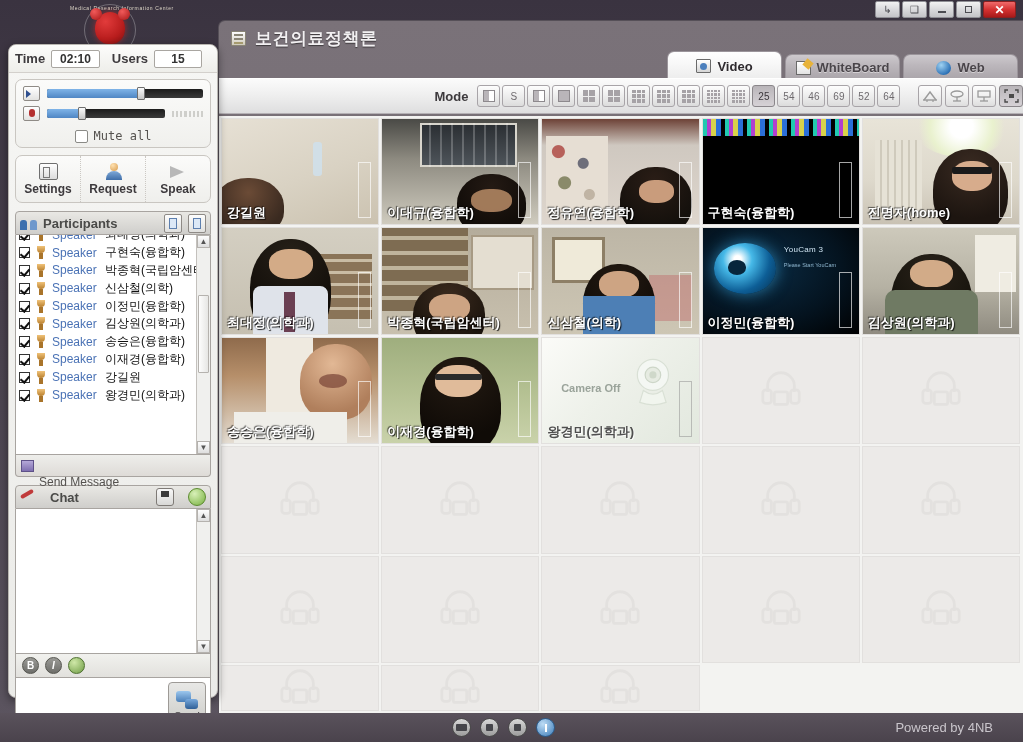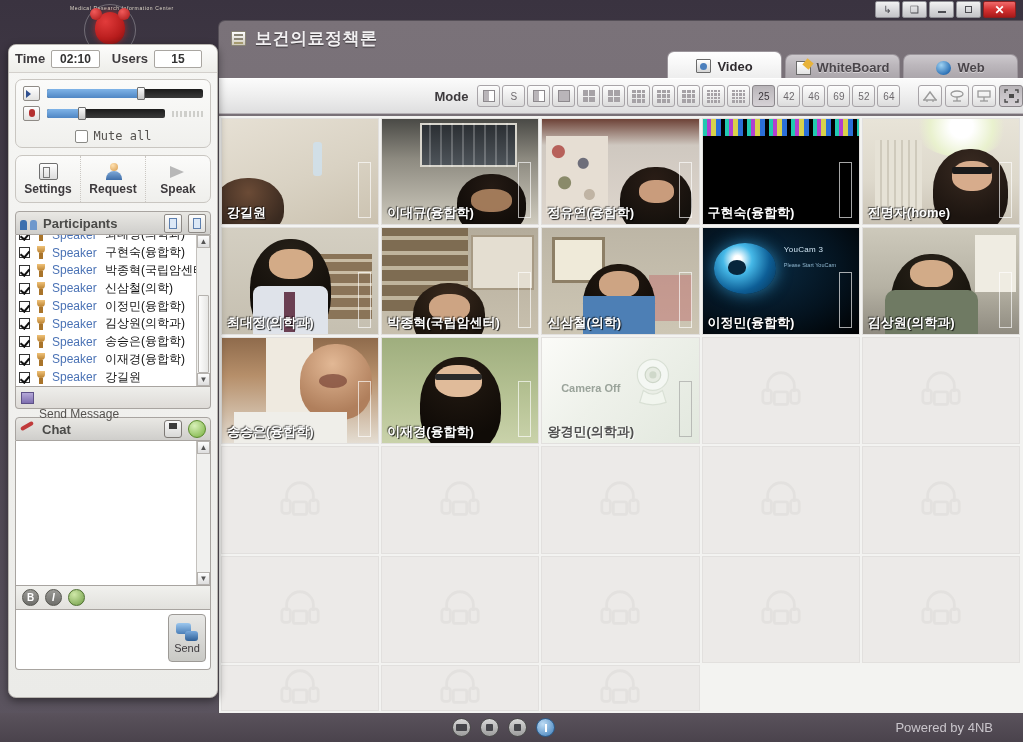--- a/index.html
+++ b/index.html
@@ -236,21 +236,21 @@
   .ppl-ic { width:17px;height:14px; position:relative; }
   .ppl-ic:before,.ppl-ic:after{content:"";position:absolute;bottom:0;width:7px;height:10px;border-radius:3px 3px 0 0;background:#3c6fae;}
   .ppl-ic:before{left:0;} .ppl-ic:after{right:0;background:#6f98cc;}
   .hdr-btn {
     width:18px;height:19px;border:1px solid #8e8a86;border-radius:2px;
     background:linear-gradient(180deg,#fdfdfd,#e0e0de); position:relative;
   }
   .hdr-btn:after{content:"";position:absolute;left:4px;top:3px;right:4px;bottom:3px;border:1px solid #5d7fae;background:#dce8f6;}
 
   #participants-list {
-    height:152px; border:1px solid #a8a4a0; border-top:none; background:#fff;
+    height:220px; border:1px solid #a8a4a0; border-top:none; background:#fff;
     overflow:hidden; position:relative;
   }
   .prow { display:flex; align-items:center; gap:5px; height:17.8px; padding-left:3px; font-size:12px; }
   .prow .pcb { width:11px;height:11px;border:1px solid #333;background:#fff;position:relative;flex:0 0 auto;}
   .prow .pcb:after{content:"";position:absolute;left:2px;top:1px;width:4px;height:7px;border:solid #111;border-width:0 2px 2px 0;transform:rotate(40deg);}
   .prow .trophy{width:12px;height:13px;position:relative;flex:0 0 auto;}
   .prow .trophy:before{content:"";position:absolute;left:2px;top:0;width:8px;height:7px;border-radius:0 0 5px 5px;background:linear-gradient(180deg,#f0c37a,#b97f2d);}
   .prow .trophy:after{content:"";position:absolute;left:4px;top:7px;width:4px;height:6px;background:#a9742a;}
   .prow .role{color:#4a72b5;font-size:12px;width:48px;flex:0 0 auto;}
   .prow .pname{color:#111;font-size:12px;white-space:nowrap;overflow:hidden;}
@@ -265,21 +265,21 @@
     background:linear-gradient(180deg,#eeeeeb,#dedbd7);
     display:flex; align-items:center; gap:5px; padding-left:5px;
     border-radius:0 0 4px 4px;
   }
   #send-msg .lbl{font-size:12px;color:#55524f;margin-top:32px;}
   .msg-ic{width:13px;height:12px;background:linear-gradient(180deg,#b5a8d8,#7f6fb0);border:1px solid #5e5188;}
 
   #chat-hdr {
     margin-top:8px; height:24px; border:1px solid #a8a4a0;
     background:linear-gradient(180deg,#e9e8e4 0%,#cfcecb 100%);
-    border-radius:4px 4px 0 0; display:flex; align-items:center; gap:6px; padding:0 4px;
+    border-radius:4px 4px 0 0; display:flex; align-items:center; gap:14px; padding:0 4px;
   }
   #chat-hdr .ctitle{font-size:13px;font-weight:bold;color:#4a4a48;flex:1;}
   .chat-ic{width:16px;height:14px;position:relative;}
   .chat-ic:before{content:"";position:absolute;left:0;top:2px;width:14px;height:4px;background:#c03a3a;transform:rotate(-30deg);border-radius:2px;}
   .save-ic{width:18px;height:18px;border-radius:3px;background:linear-gradient(180deg,#f8f8f8,#d8d8d6);border:1px solid #7e7a76;position:relative;}
   .save-ic:after{content:"";position:absolute;left:4px;top:2px;right:4px;height:6px;background:#3b3b3b;}
   .refresh-ic{width:18px;height:18px;border-radius:50%;background:radial-gradient(circle at 35% 30%,#d8f0b8,#77b03f);border:1px solid #5b8b2e;}
 
   #chat-log {
     height:145px; background:#fff; border:1px solid #a8a4a0; border-top:none; position:relative;
@@ -485,21 +485,21 @@
             <i></i>
             <i></i>
             <i></i>
             <i></i>
           </div>
         </div>
       <div class="mb sel">
           <span>25</span>
         </div>
       <div class="mb">
-          <span>42</span>
+          <span>54</span>
         </div>
       <div class="mb">
           <span>46</span>
         </div>
       <div class="mb">
           <span>69</span>
         </div>
       <div class="mb">
           <span>52</span>
         </div>

